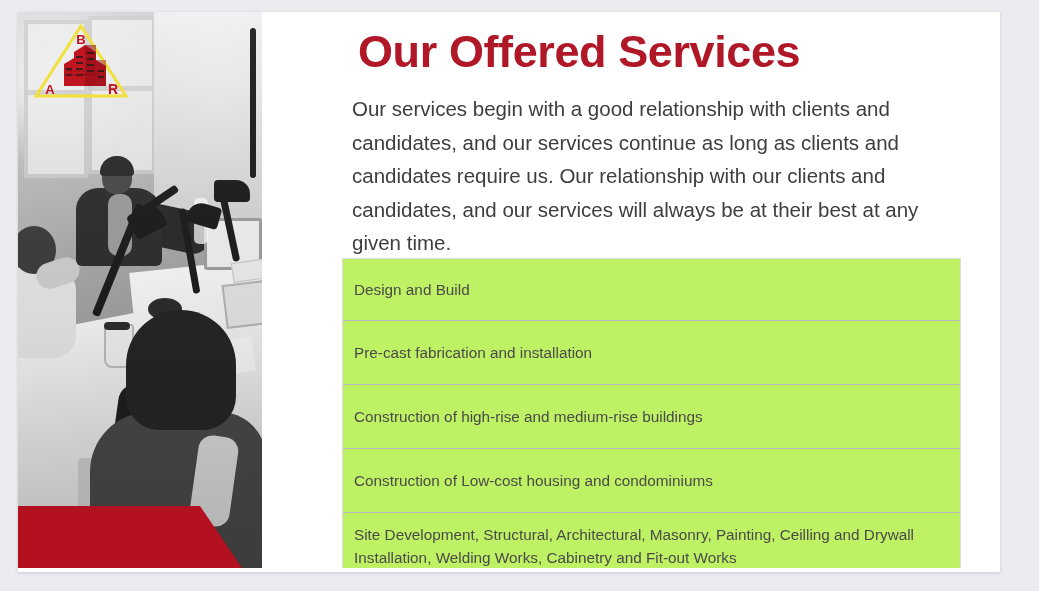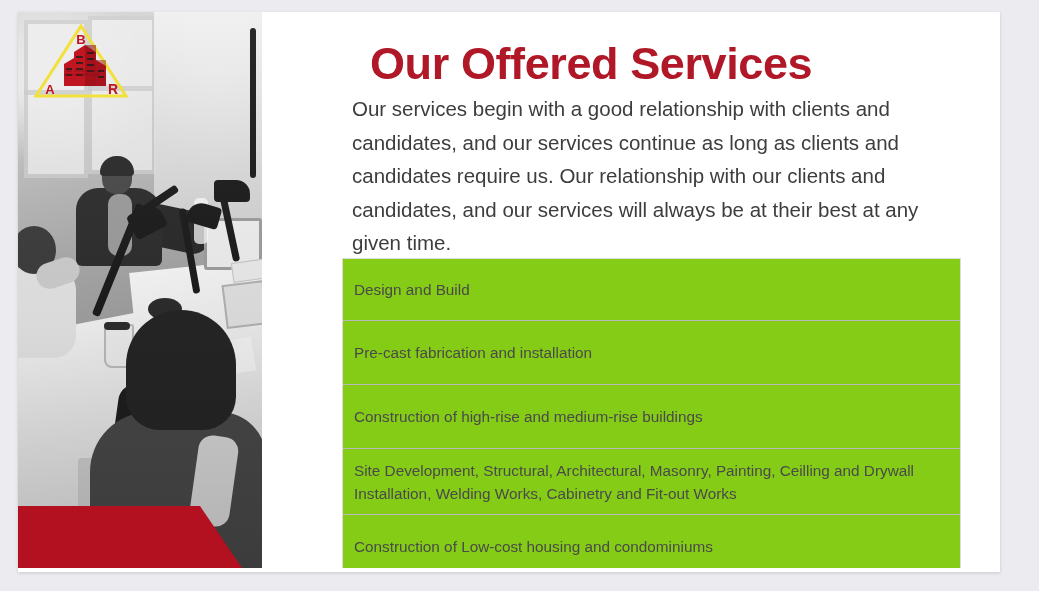--- a/index.html
+++ b/index.html
@@ -188,21 +188,21 @@
     right: 0;
     bottom: 0;
     background: #ffffff;
     padding: 0;
   }
 
   .page-title {
     position: absolute;
     left: 92px;
     top: 10px;
-    margin: 16px;
+    margin: 4px;
     font-size: 45px;
     line-height: 52px;
     font-weight: bold;
     color: #b01828;
     letter-spacing: -0.4px;
     font-family: "Liberation Sans", sans-serif;
   }
 
   .intro {
     position: absolute;
@@ -217,21 +217,21 @@
   }
 
   
   .services-table {
     position: absolute;
     left: 80px;
     top: 246px;
     width: 619px;
     border: 1px solid #dcdcdc;
     border-bottom: none;
-    background: #84cc16;
+    background: #bef264;
     box-sizing: border-box;
   }
   .service-row {
     border-bottom: 1px solid #b9b9b9;
     box-sizing: border-box;
     display: flex;
     align-items: center;
     padding: 0 10px 0 11px;
   }
   .service-row:last-child { border-bottom: 1px solid #dcdcdc; }
@@ -358,26 +358,26 @@
         </div>
 
         <div class="service-row h2">
           <span class="service-text">Pre-cast fabrication and installation</span>
         </div>
 
         <div class="service-row h2">
           <span class="service-text">Construction of high-rise and medium-rise buildings</span>
         </div>
 
+        <div class="service-row h2">
+          <span class="service-text">Construction of Low-cost housing and condominiums</span>
+        </div>
+
         <div class="service-row tall">
           <span class="service-text">Site Development, Structural, Architectural, Masonry, Painting, Ceilling and Drywall Installation, Welding Works, Cabinetry and Fit-out Works</span>
-        </div>
-
-        <div class="service-row h2">
-          <span class="service-text">Construction of Low-cost housing and condominiums</span>
         </div>
 
       </div>
     </div>
 
     <div class="slide-clip-bottom"></div>
   </div>
 </div>
 
 </body></html>

